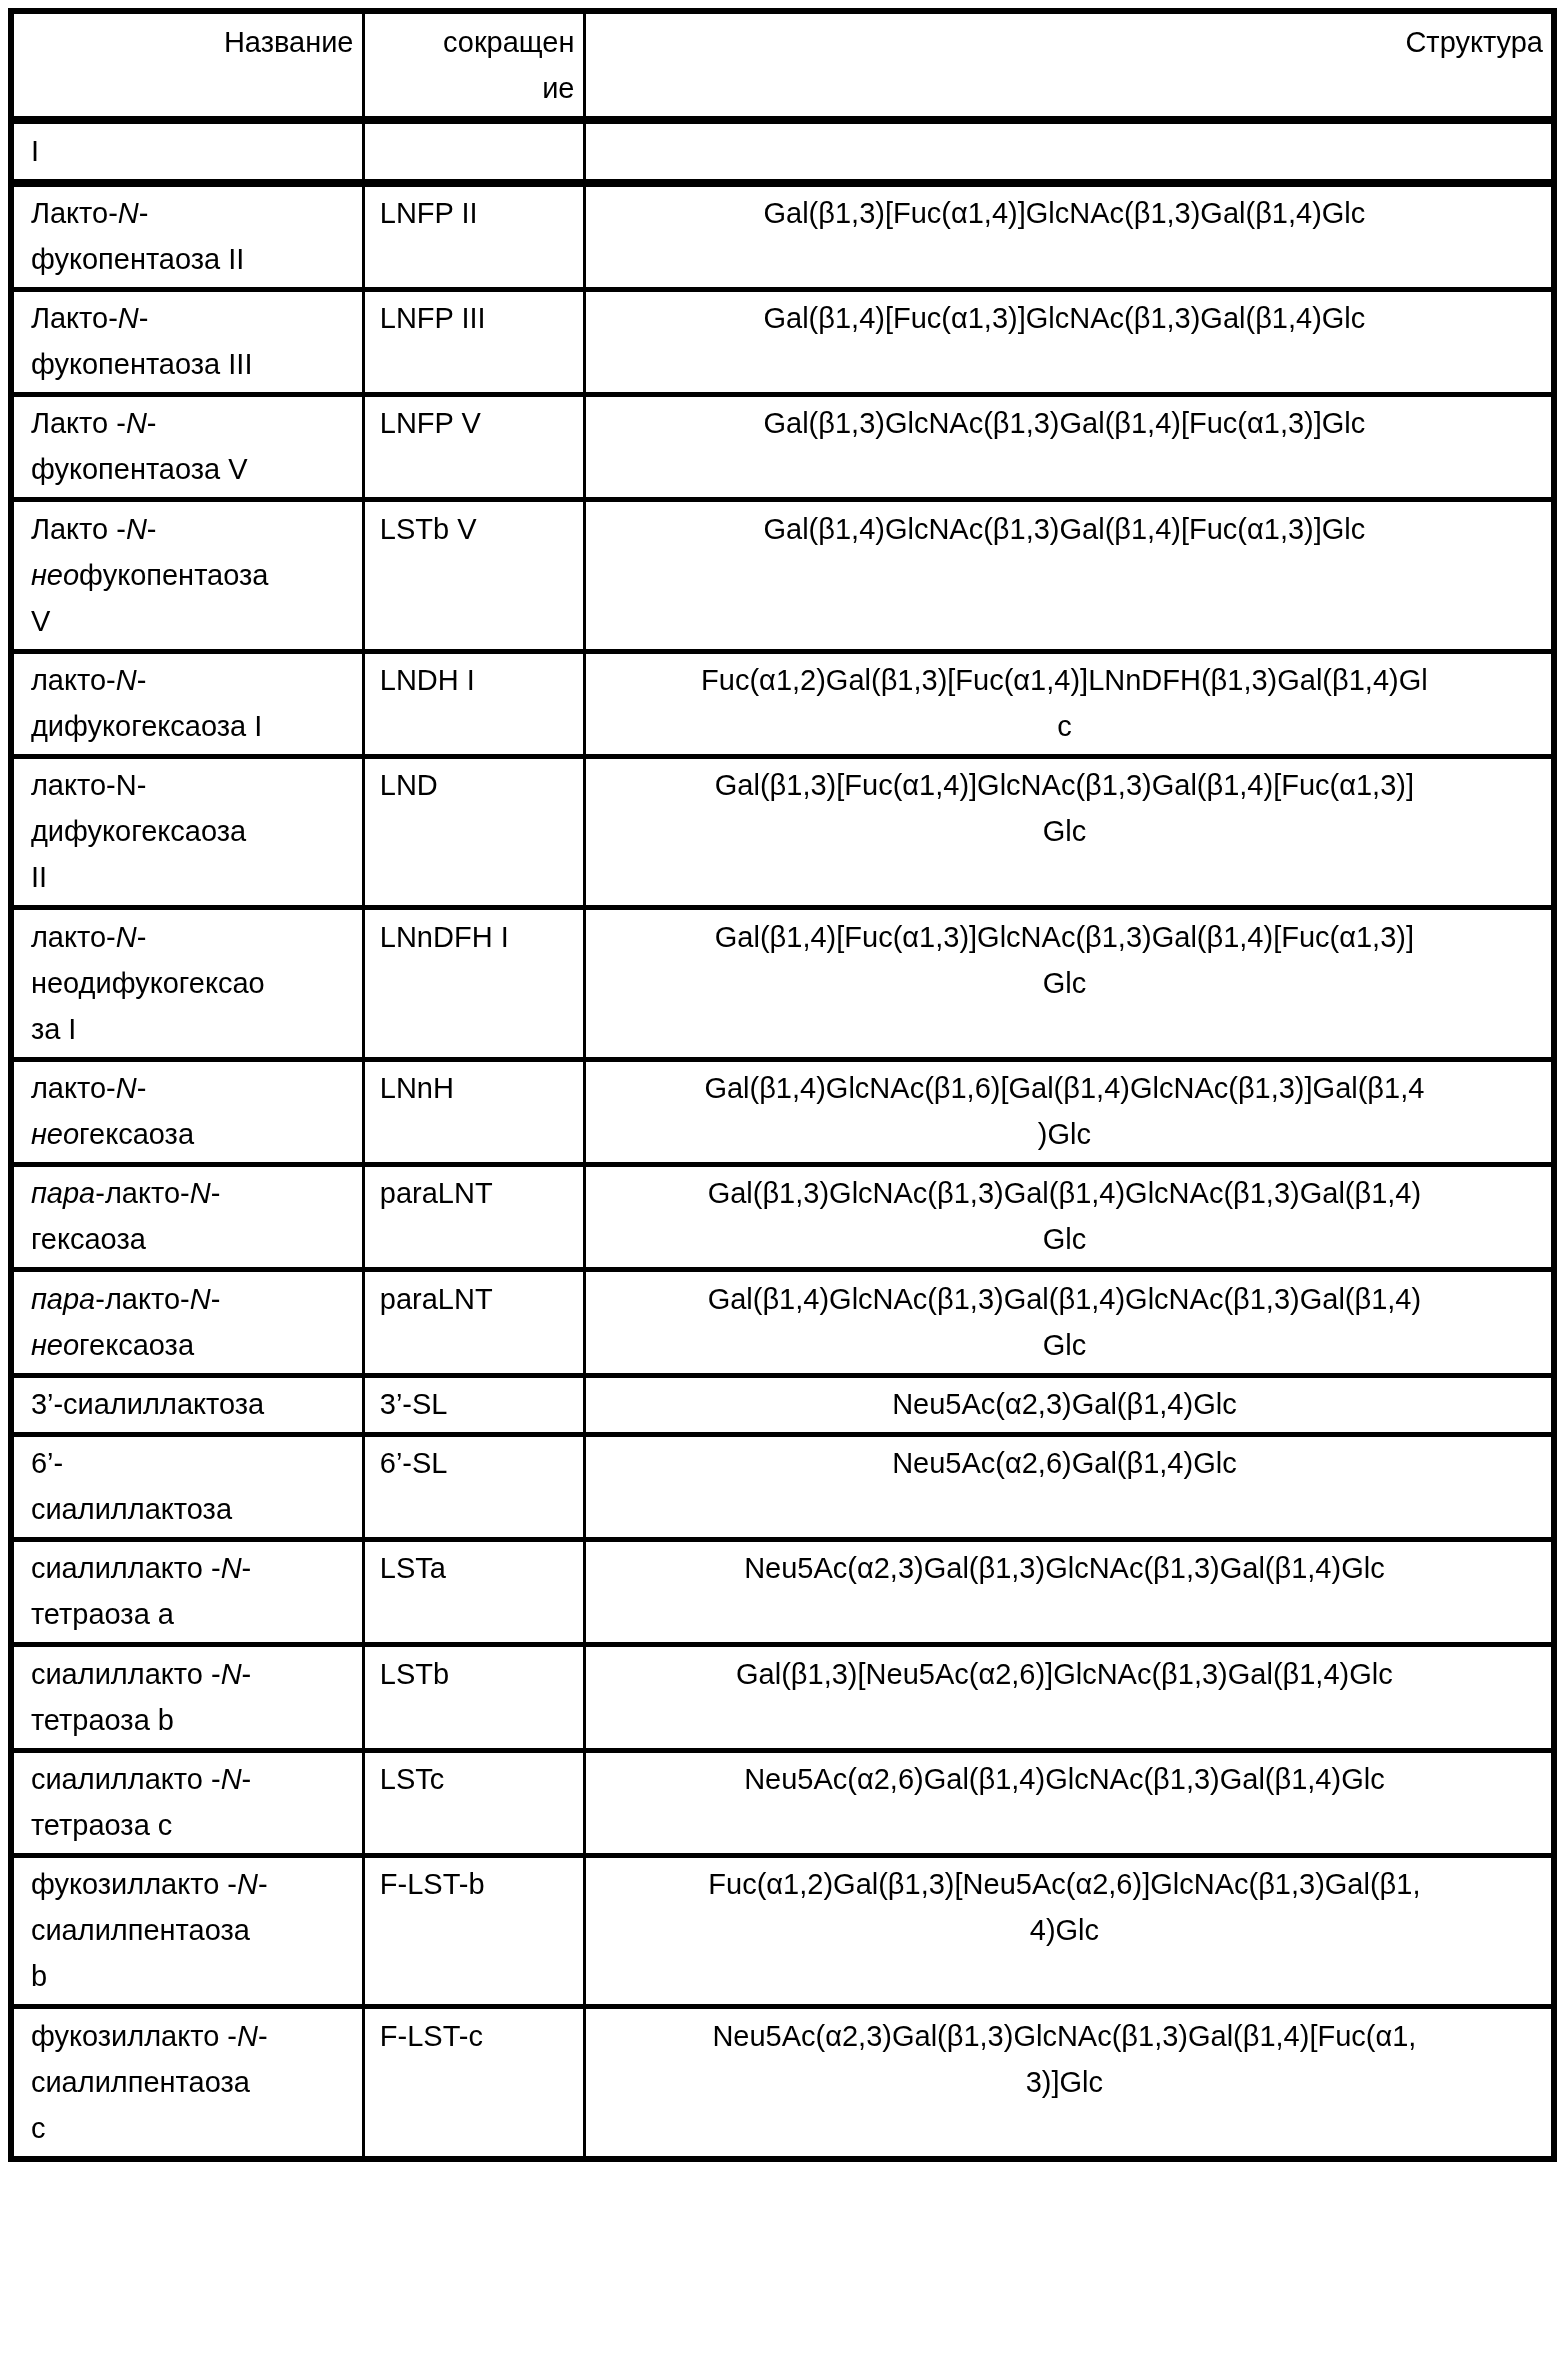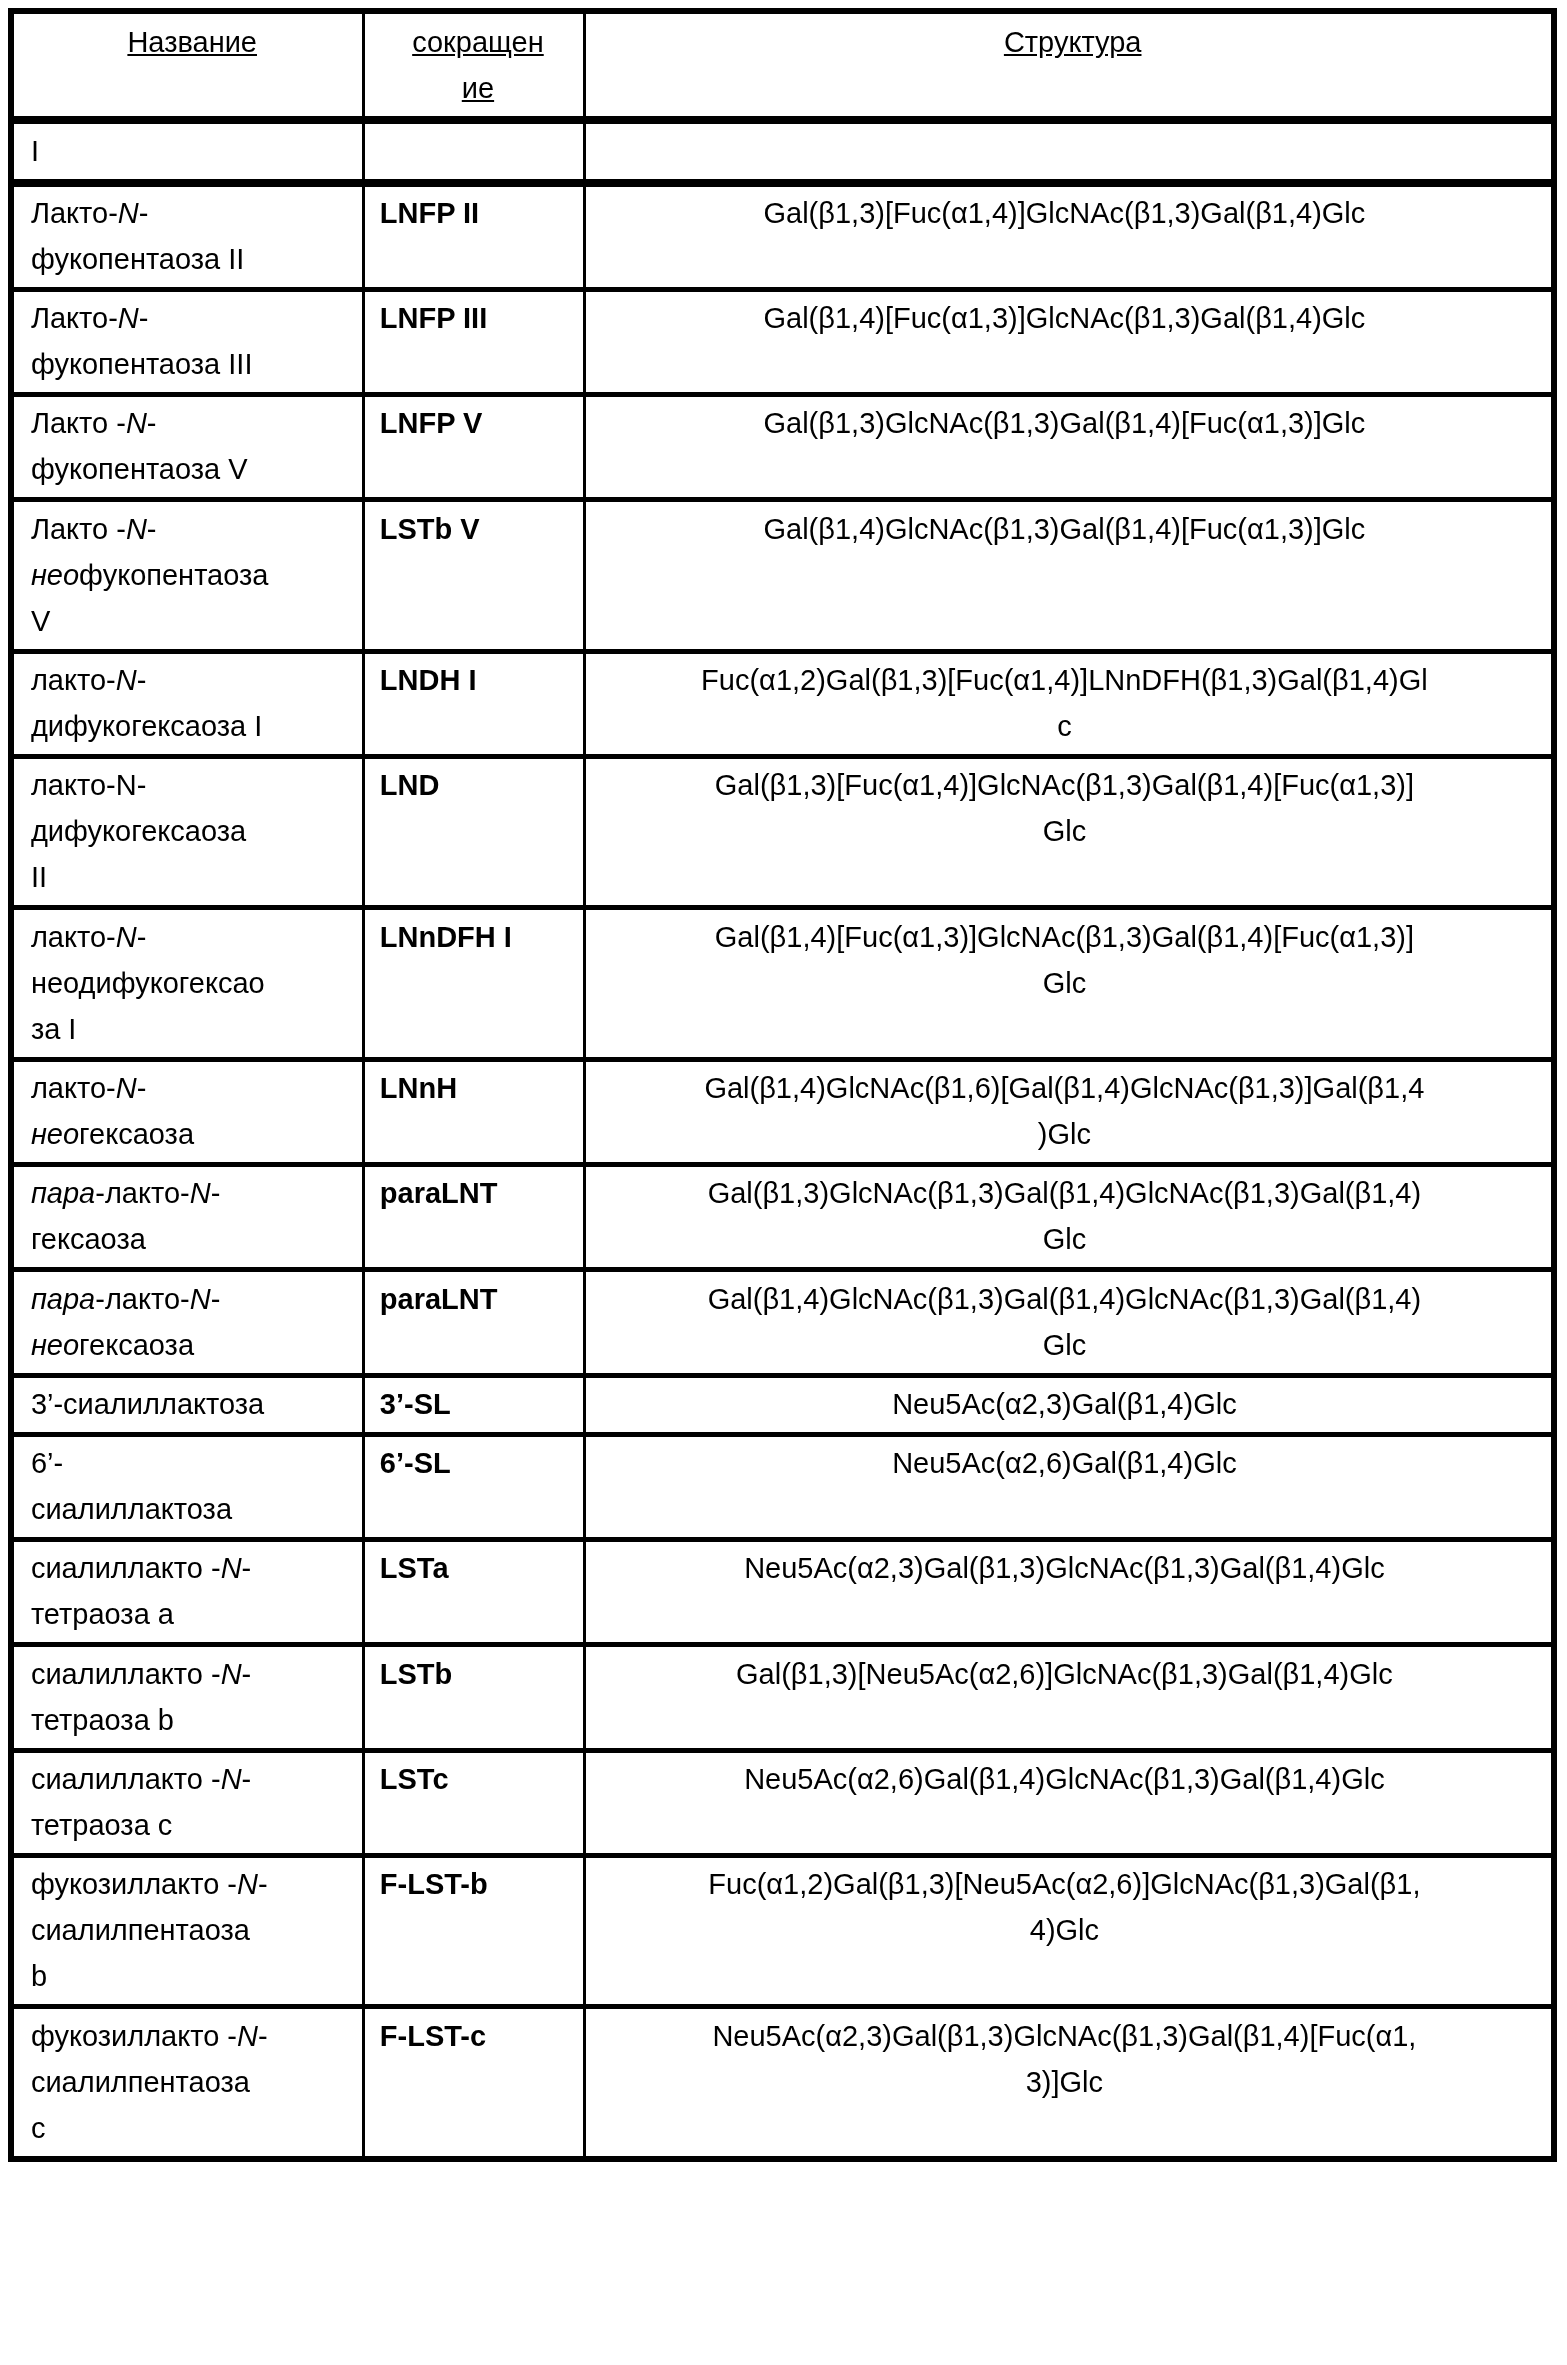--- a/index.html
+++ b/index.html
@@ -34,38 +34,36 @@
     border-bottom: 5px solid #000000;
     vertical-align: top;
     font-size: 29px;
     line-height: 46px;
     font-weight: normal;
     white-space: pre-wrap;
     overflow: hidden;
     padding: 3.3px 8.3px 5px 16.6px;
   }
   thead th {
-    text-align: center;
+    text-align: right;
     border-bottom: 8.3px solid #000000;
     padding-top: 5px;
-    text-decoration: underline;
   }
   tbody tr:first-child td {
     border-bottom: 8.3px solid #000000;
   }
   td.td-name {
     text-align: left;
     padding-left: 16.6px;
     padding-right: 6.6px;
   }
   td.td-abbr {
     text-align: left;
     padding-left: 15px;
     padding-right: 5px;
-    font-weight: bold;
   }
   td.td-structure {
     text-align: center;
     padding-left: 5px;
     padding-right: 13.3px;
   }
   i { font-style: italic; }
 </style>
 </head>
 <body>

